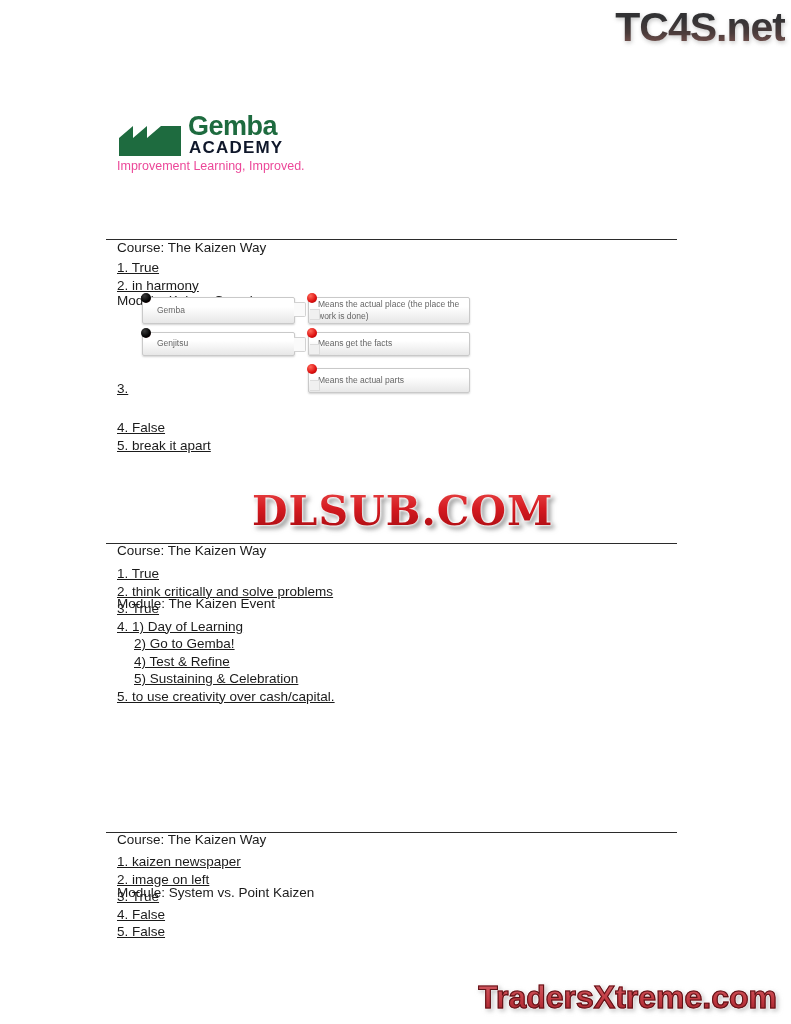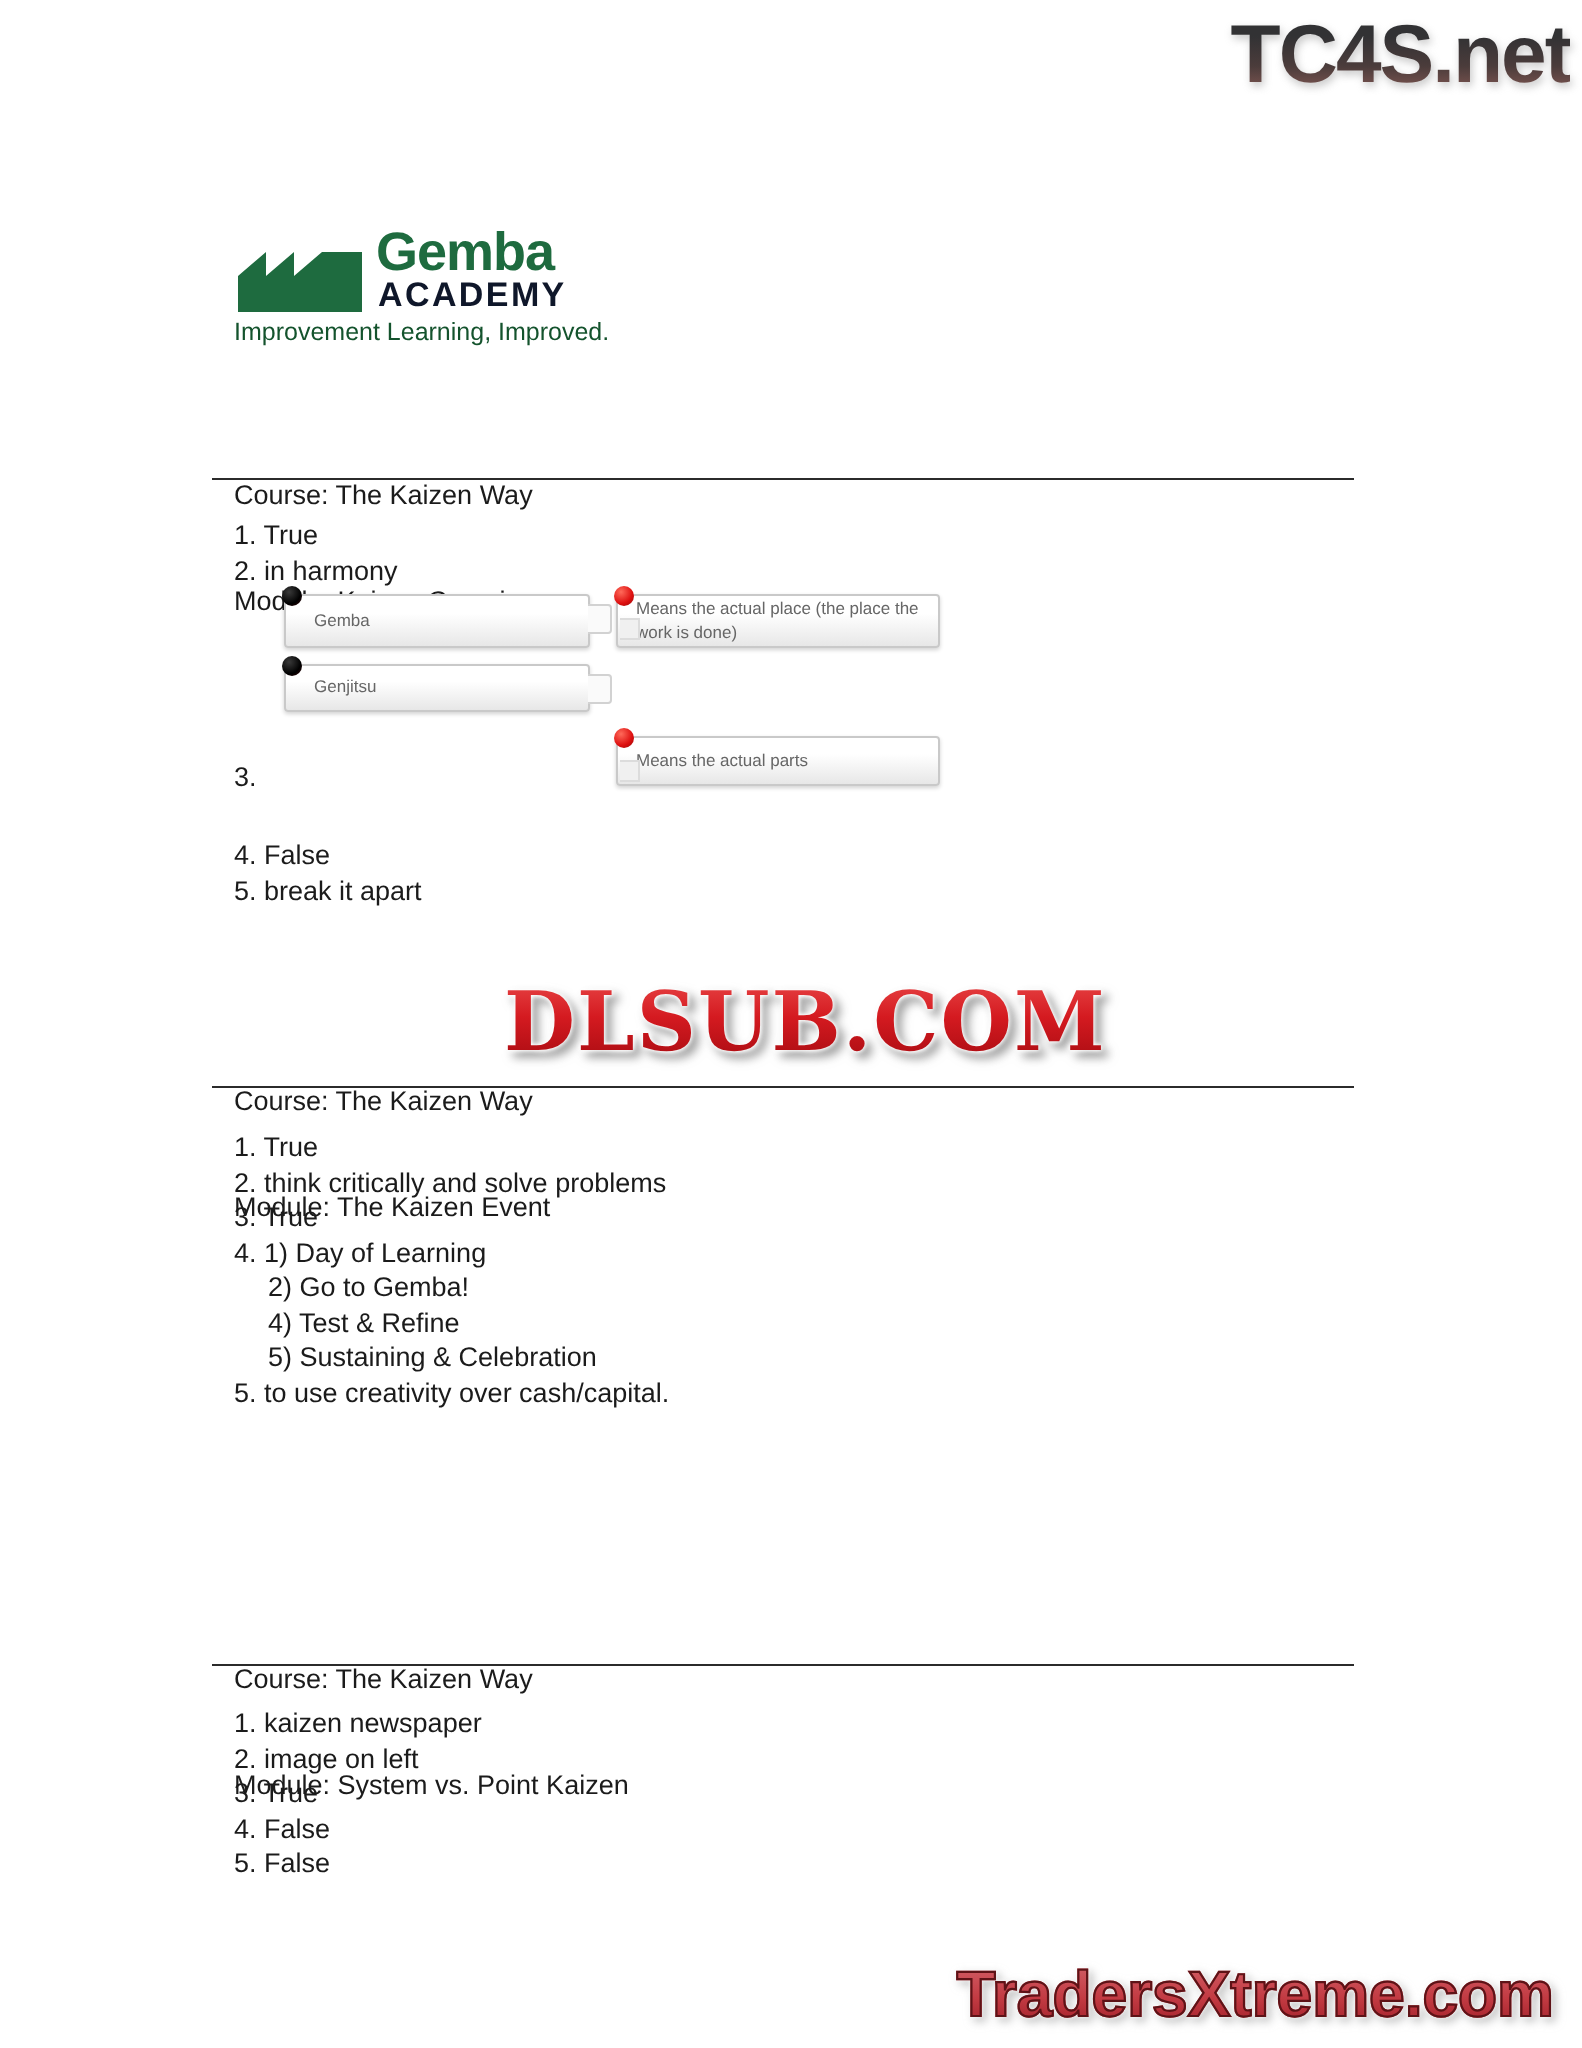--- a/index.html
+++ b/index.html
@@ -38,26 +38,26 @@
     .wm-traders{
       background:linear-gradient(180deg,#d4636b 0%,#c23a42 55%,#9c1c26 100%);
       -webkit-background-clip:text;background-clip:text;color:transparent;
     }
   }
 
   
   .logo-icon{left:119px;top:118px;}
   .logo-brand{left:188px;top:111px;font-weight:bold;font-size:27px;letter-spacing:-.5px;color:#1e6b3f;}
   .logo-sub{left:189px;top:138px;font-weight:bold;font-size:17px;letter-spacing:1.2px;color:#0f172a;}
-  .logo-tagline{left:117px;top:159px;font-size:12.5px;color:#14532d;}
+  .logo-tagline{left:117px;top:159px;font-size:12.5px;color:#ec4899;}
 
   
   .heading{left:117px;font-size:13.5px;line-height:17.5px;white-space:pre;}
   .hr{left:106px;width:571px;height:0;border-top:1.7px solid #2b2b2b;}
-  .list{left:117px;font-size:13.5px;line-height:17.5px;}
+  .list{left:117px;font-size:13.5px;line-height:17.5px;text-decoration:underline;}
   .list .ln{height:17.5px;white-space:pre;}
   .list .sub{padding-left:17px;}
 
   
   .match{left:142px;top:297px;width:330px;}
   .mrow{position:relative;}
   .r1{height:27px;margin-bottom:8px;}
   .r2{height:24px;margin-bottom:12px;}
   .r3{height:25px;}
   .mbox{
@@ -121,20 +121,25 @@
         <span class="mchip"></span>
         <span>Means the actual place (the place the work is done)</span>
       </div>
     </div>
     <div class="mrow r2">
       <div class="mbox mleft">
         <span class="dot dot-black"></span>
         <span class="mtab"></span>
         <span>Genjitsu</span>
       </div>
+      <div class="mbox mright">
+        <span class="dot dot-red"></span>
+        <span class="mchip"></span>
+        <span>Means get the facts</span>
+      </div>
     </div>
     <div class="mrow r3">
       <div class="mbox mright">
         <span class="dot dot-red"></span>
         <span class="mchip"></span>
         <span>Means the actual parts</span>
       </div>
     </div>
   </div>
 

